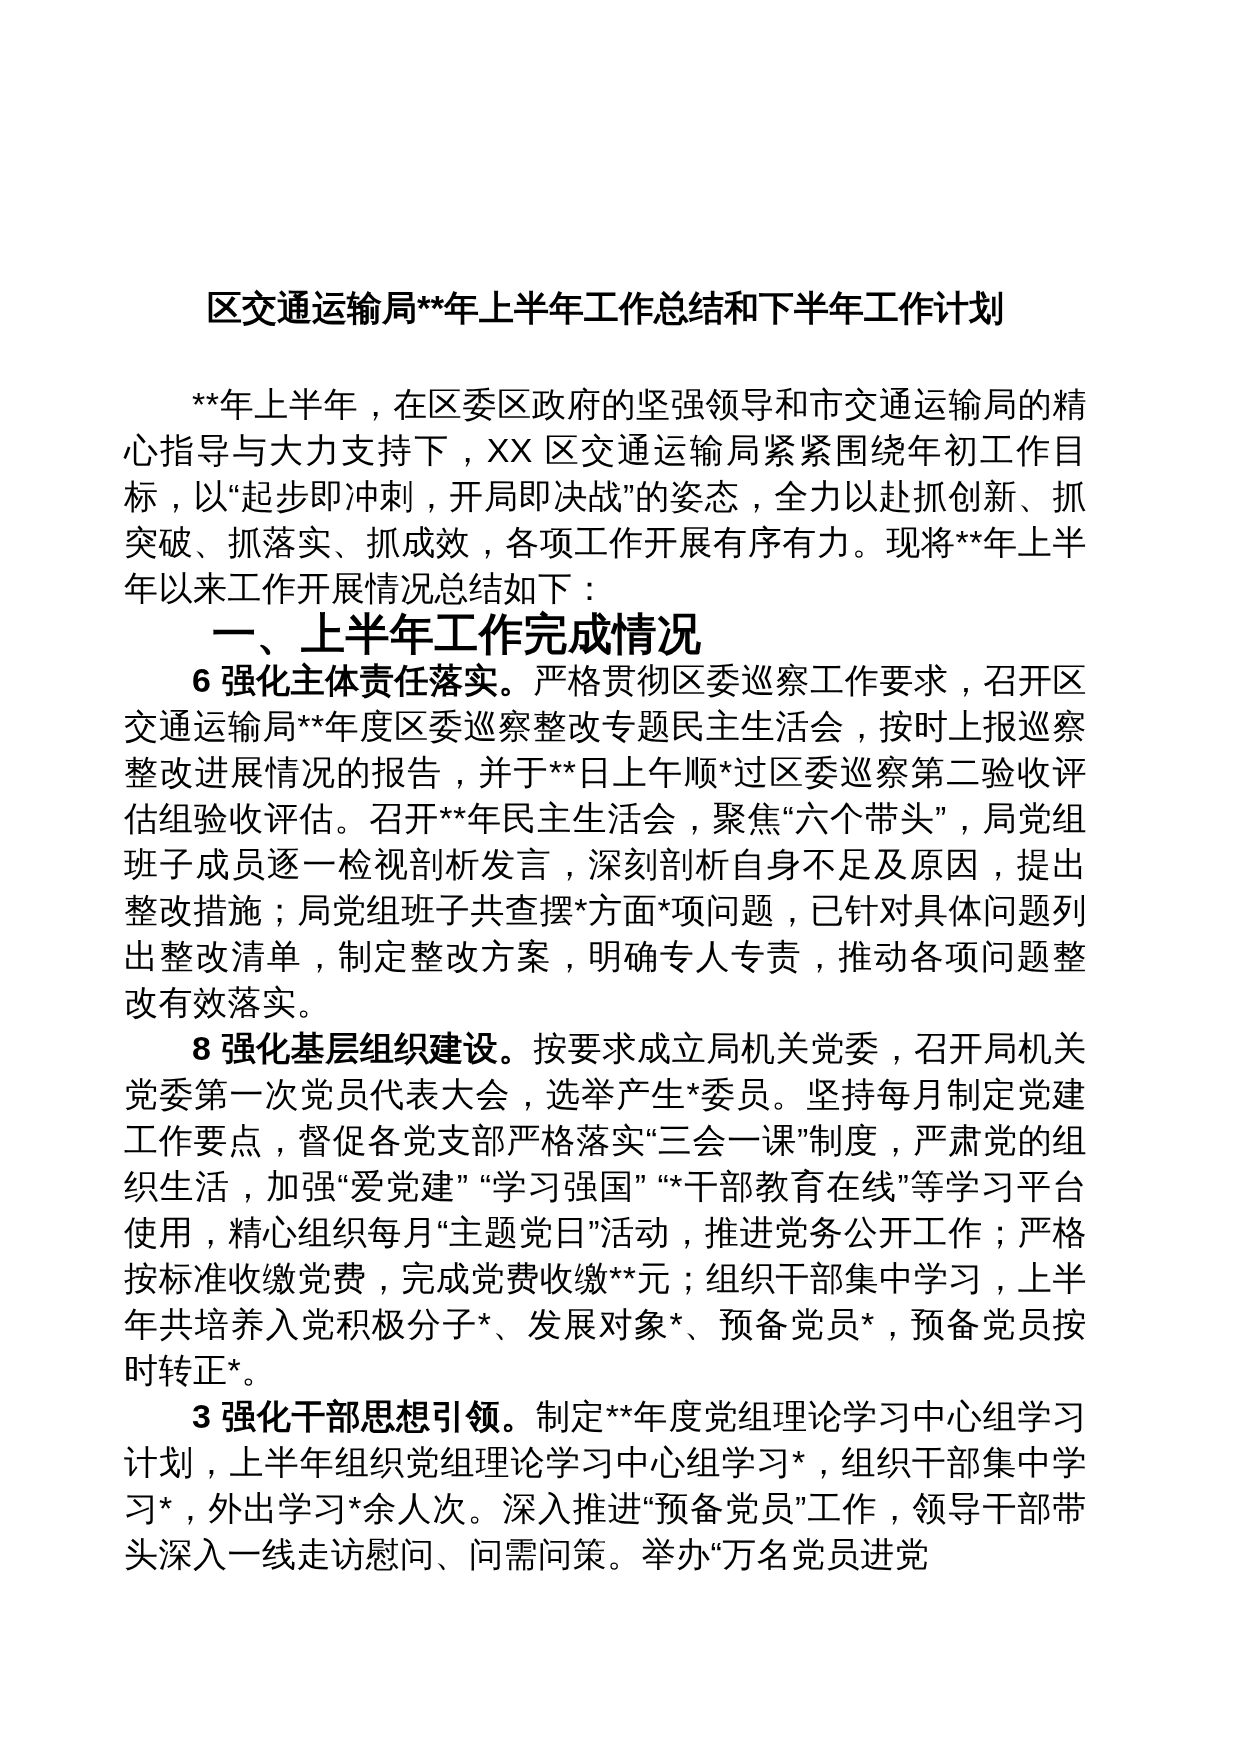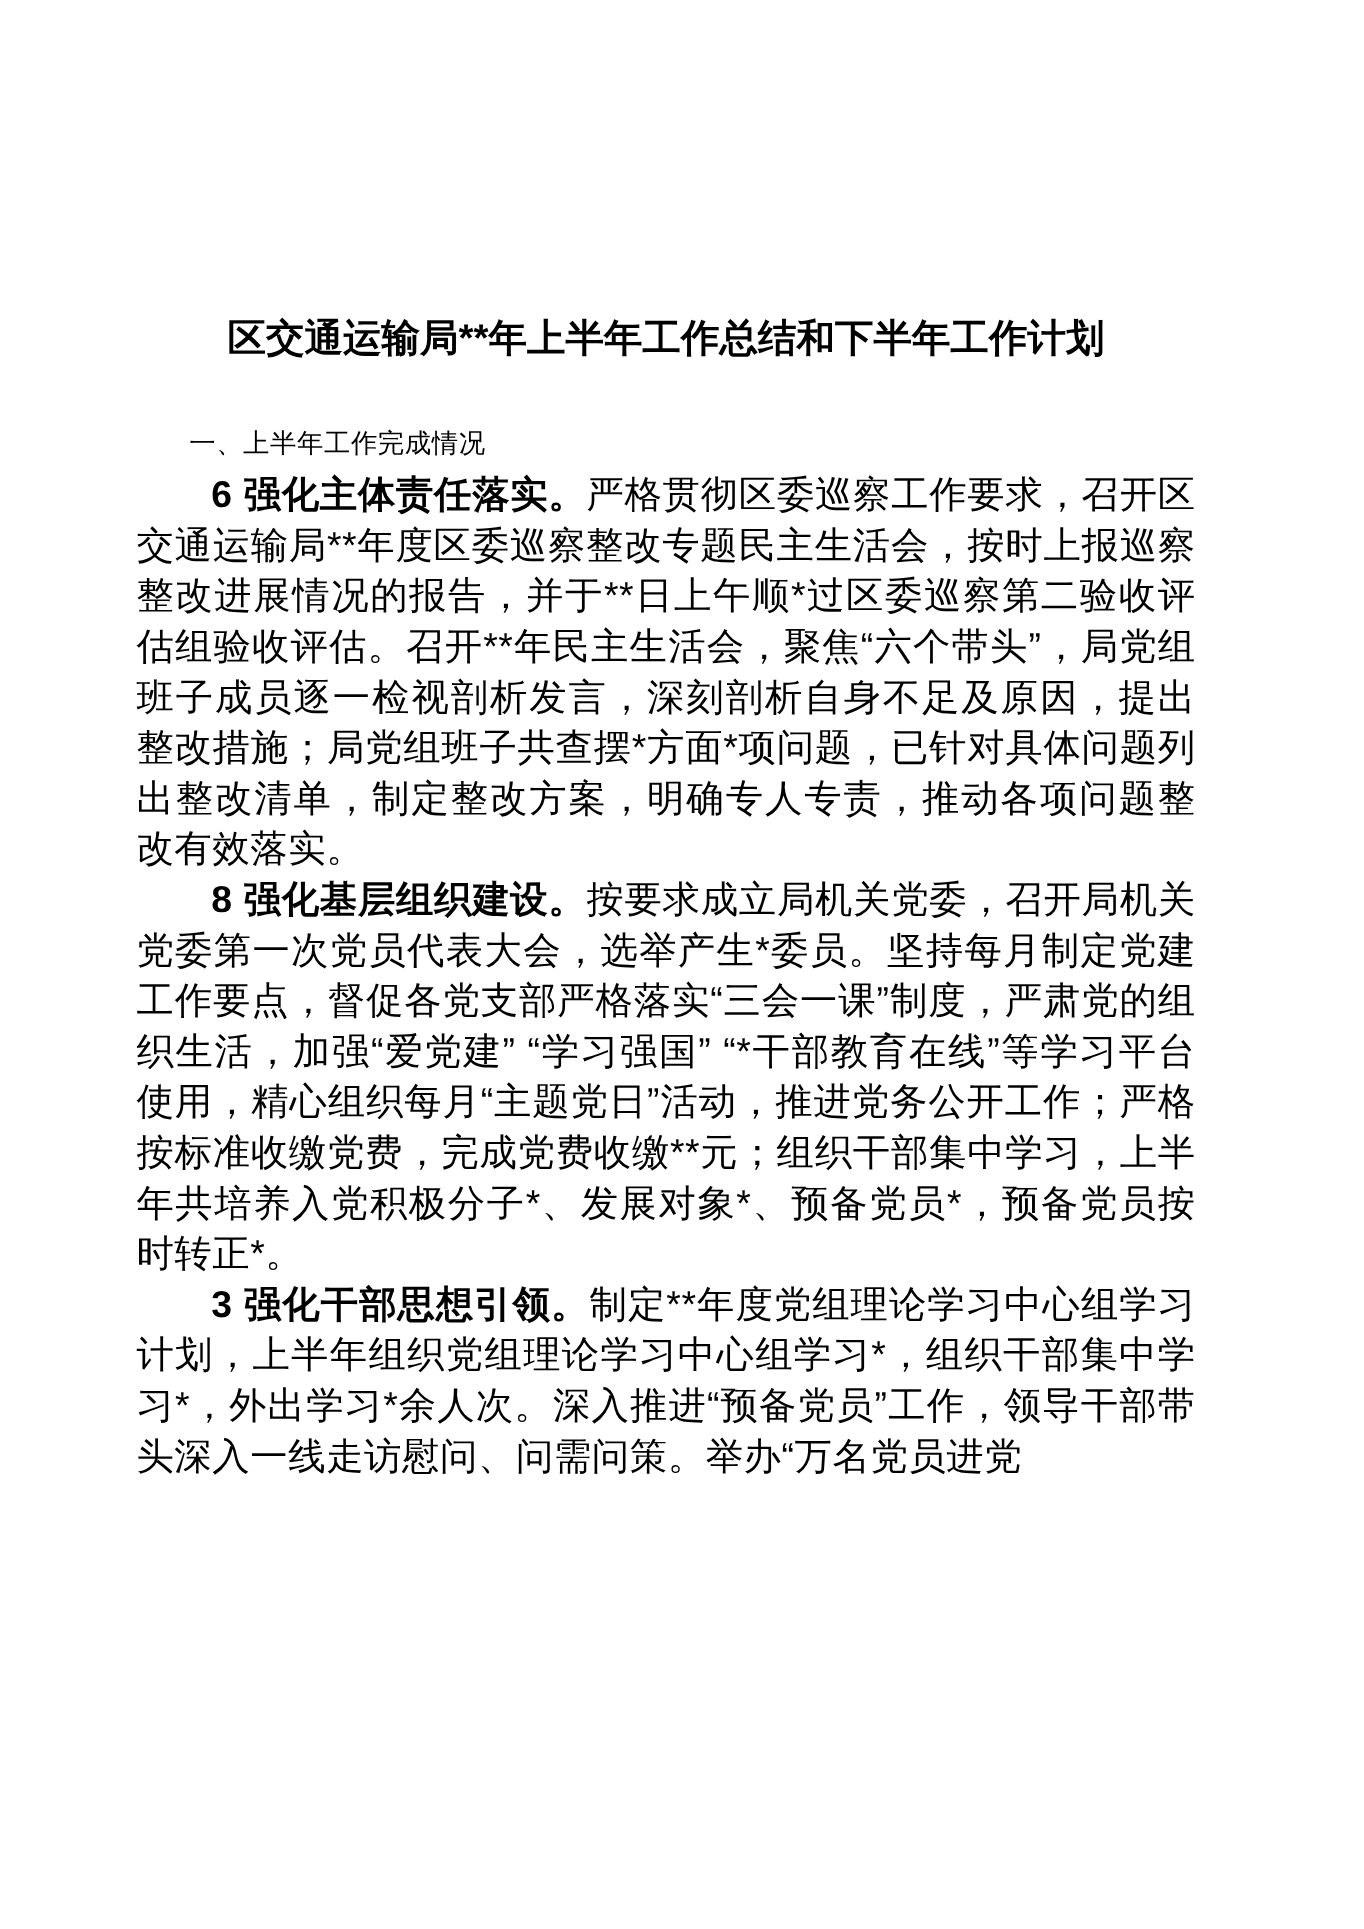--- a/index.html
+++ b/index.html
@@ -38,39 +38,40 @@
     font-size: 34px;
     line-height: 46px;
     text-align: justify;
     text-indent: 2em;
     margin: 0;
     font-weight: 400;
     letter-spacing: 0.5px;
     word-break: break-all;
   }
   .heading-1, .heading-2 {
-    font-size: 24px;
+    font-size: 44px;
     line-height: 46px;
-    font-weight: 400;
+    font-weight: 700;
     text-indent: 2em;
     margin: 0;
     letter-spacing: 0.5px;
   }
   .lead {
     font-weight: 700;
   }
 </style>
 </head>
 <body>
 
 <div class="page">
   <div class="content">
 
     <h1 class="doc-title">区交通运输局**年上半年工作总结和下半年工作计划</h1>
 
+    <p class="body-para">**年上半年，在区委区政府的坚强领导和市交通运输局的精心指导与大力支持下，XX 区交通运输局紧紧围绕年初工作目标，以“起步即冲刺，开局即决战”的姿态，全力以赴抓创新、抓突破、抓落实、抓成效，各项工作开展有序有力。现将**年上半年以来工作开展情况总结如下：</p>
 
     <h2 class="heading-1">一、上半年工作完成情况</h2>
 
 
     <p class="body-para"><span class="lead">6 强化主体责任落实。</span><span>严格贯彻区委巡察工作要求，召开区交通运输局**年度区委巡察整改专题民主生活会，按时上报巡察整改进展情况的报告，并于**日上午顺*过区委巡察第二验收评估组验收评估。召开**年民主生活会，聚焦“六个带头”，局党组班子成员逐一检视剖析发言，深刻剖析自身不足及原因，提出整改措施；局党组班子共查摆*方面*项问题，已针对具体问题列出整改清单，制定整改方案，明确专人专责，推动各项问题整改有效落实。</span></p>
 
     <p class="body-para"><span class="lead">8 强化基层组织建设。</span><span>按要求成立局机关党委，召开局机关党委第一次党员代表大会，选举产生*委员。坚持每月制定党建工作要点，督促各党支部严格落实“三会一课”制度，严肃党的组织生活，加强“爱党建” “学习强国” “*干部教育在线”等学习平台使用，精心组织每月“主题党日”活动，推进党务公开工作；严格按标准收缴党费，完成党费收缴**元；组织干部集中学习，上半年共培养入党积极分子*、发展对象*、预备党员*，预备党员按时转正*。</span></p>
 
     <p class="body-para"><span class="lead">3 强化干部思想引领。</span><span>制定**年度党组理论学习中心组学习计划，上半年组织党组理论学习中心组学习*，组织干部集中学习*，外出学习*余人次。深入推进“预备党员”工作，领导干部带头深入一线走访慰问、问需问策。举办“万名党员进党</span></p>
 

